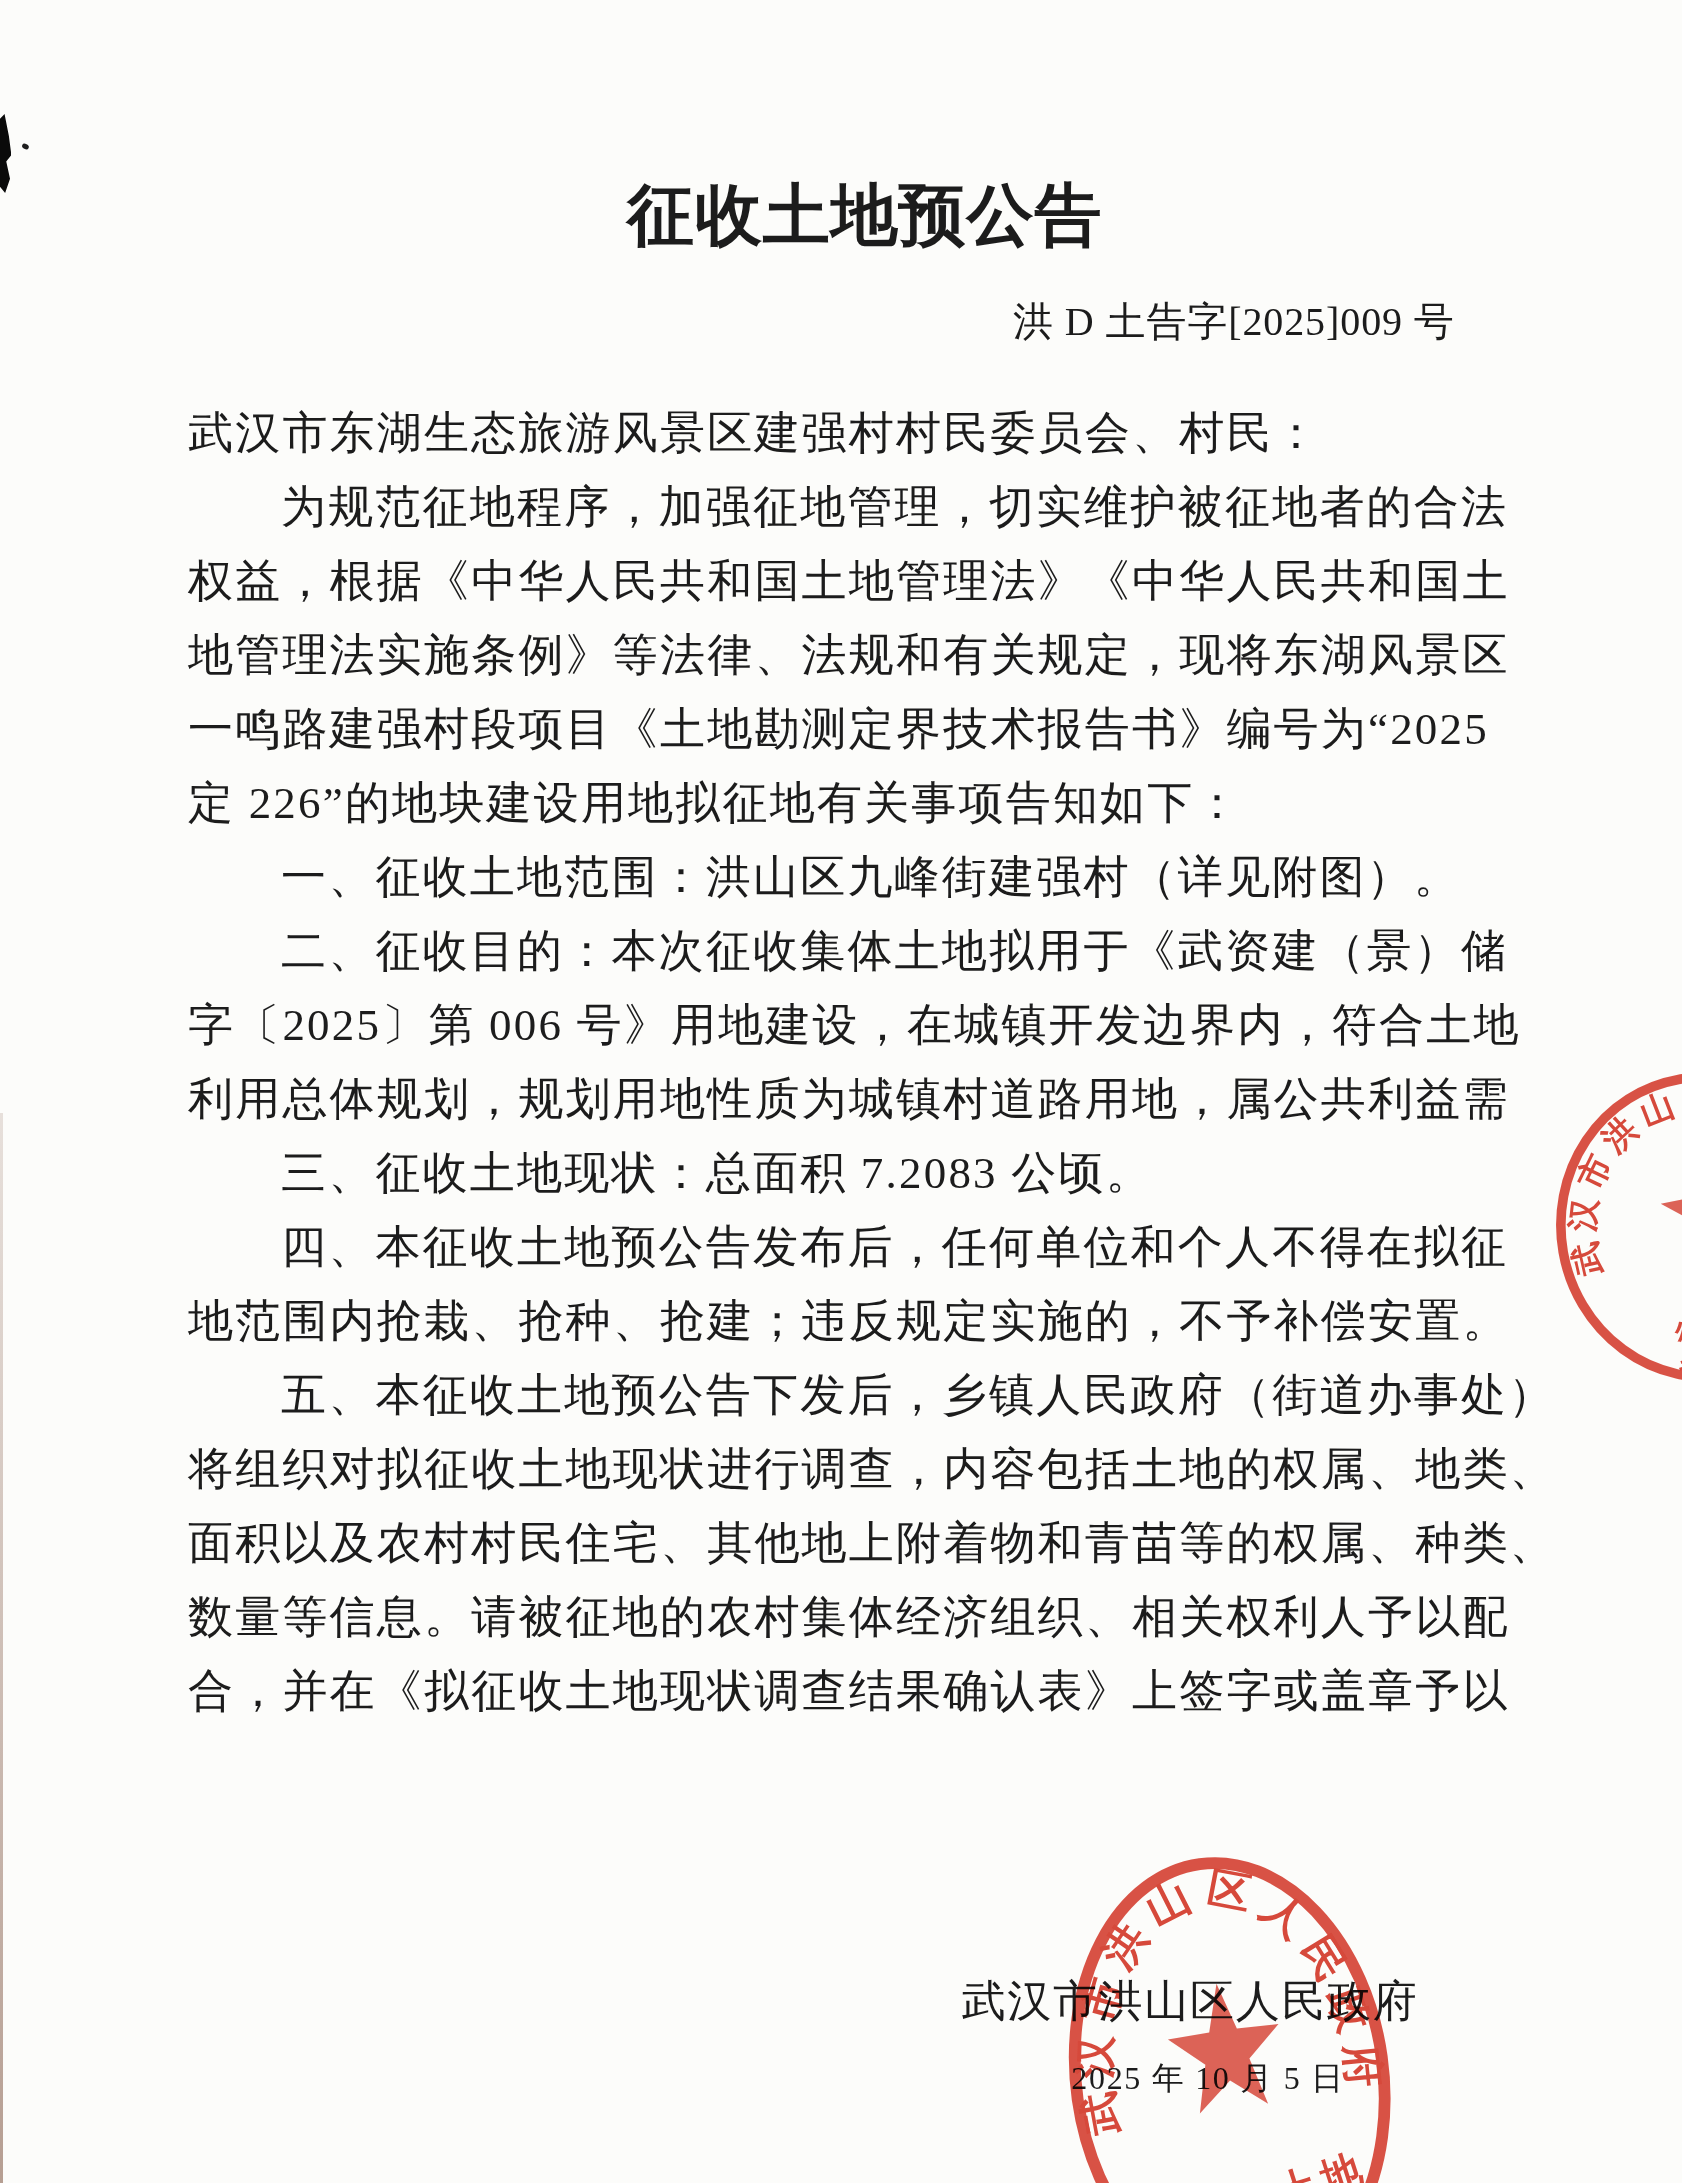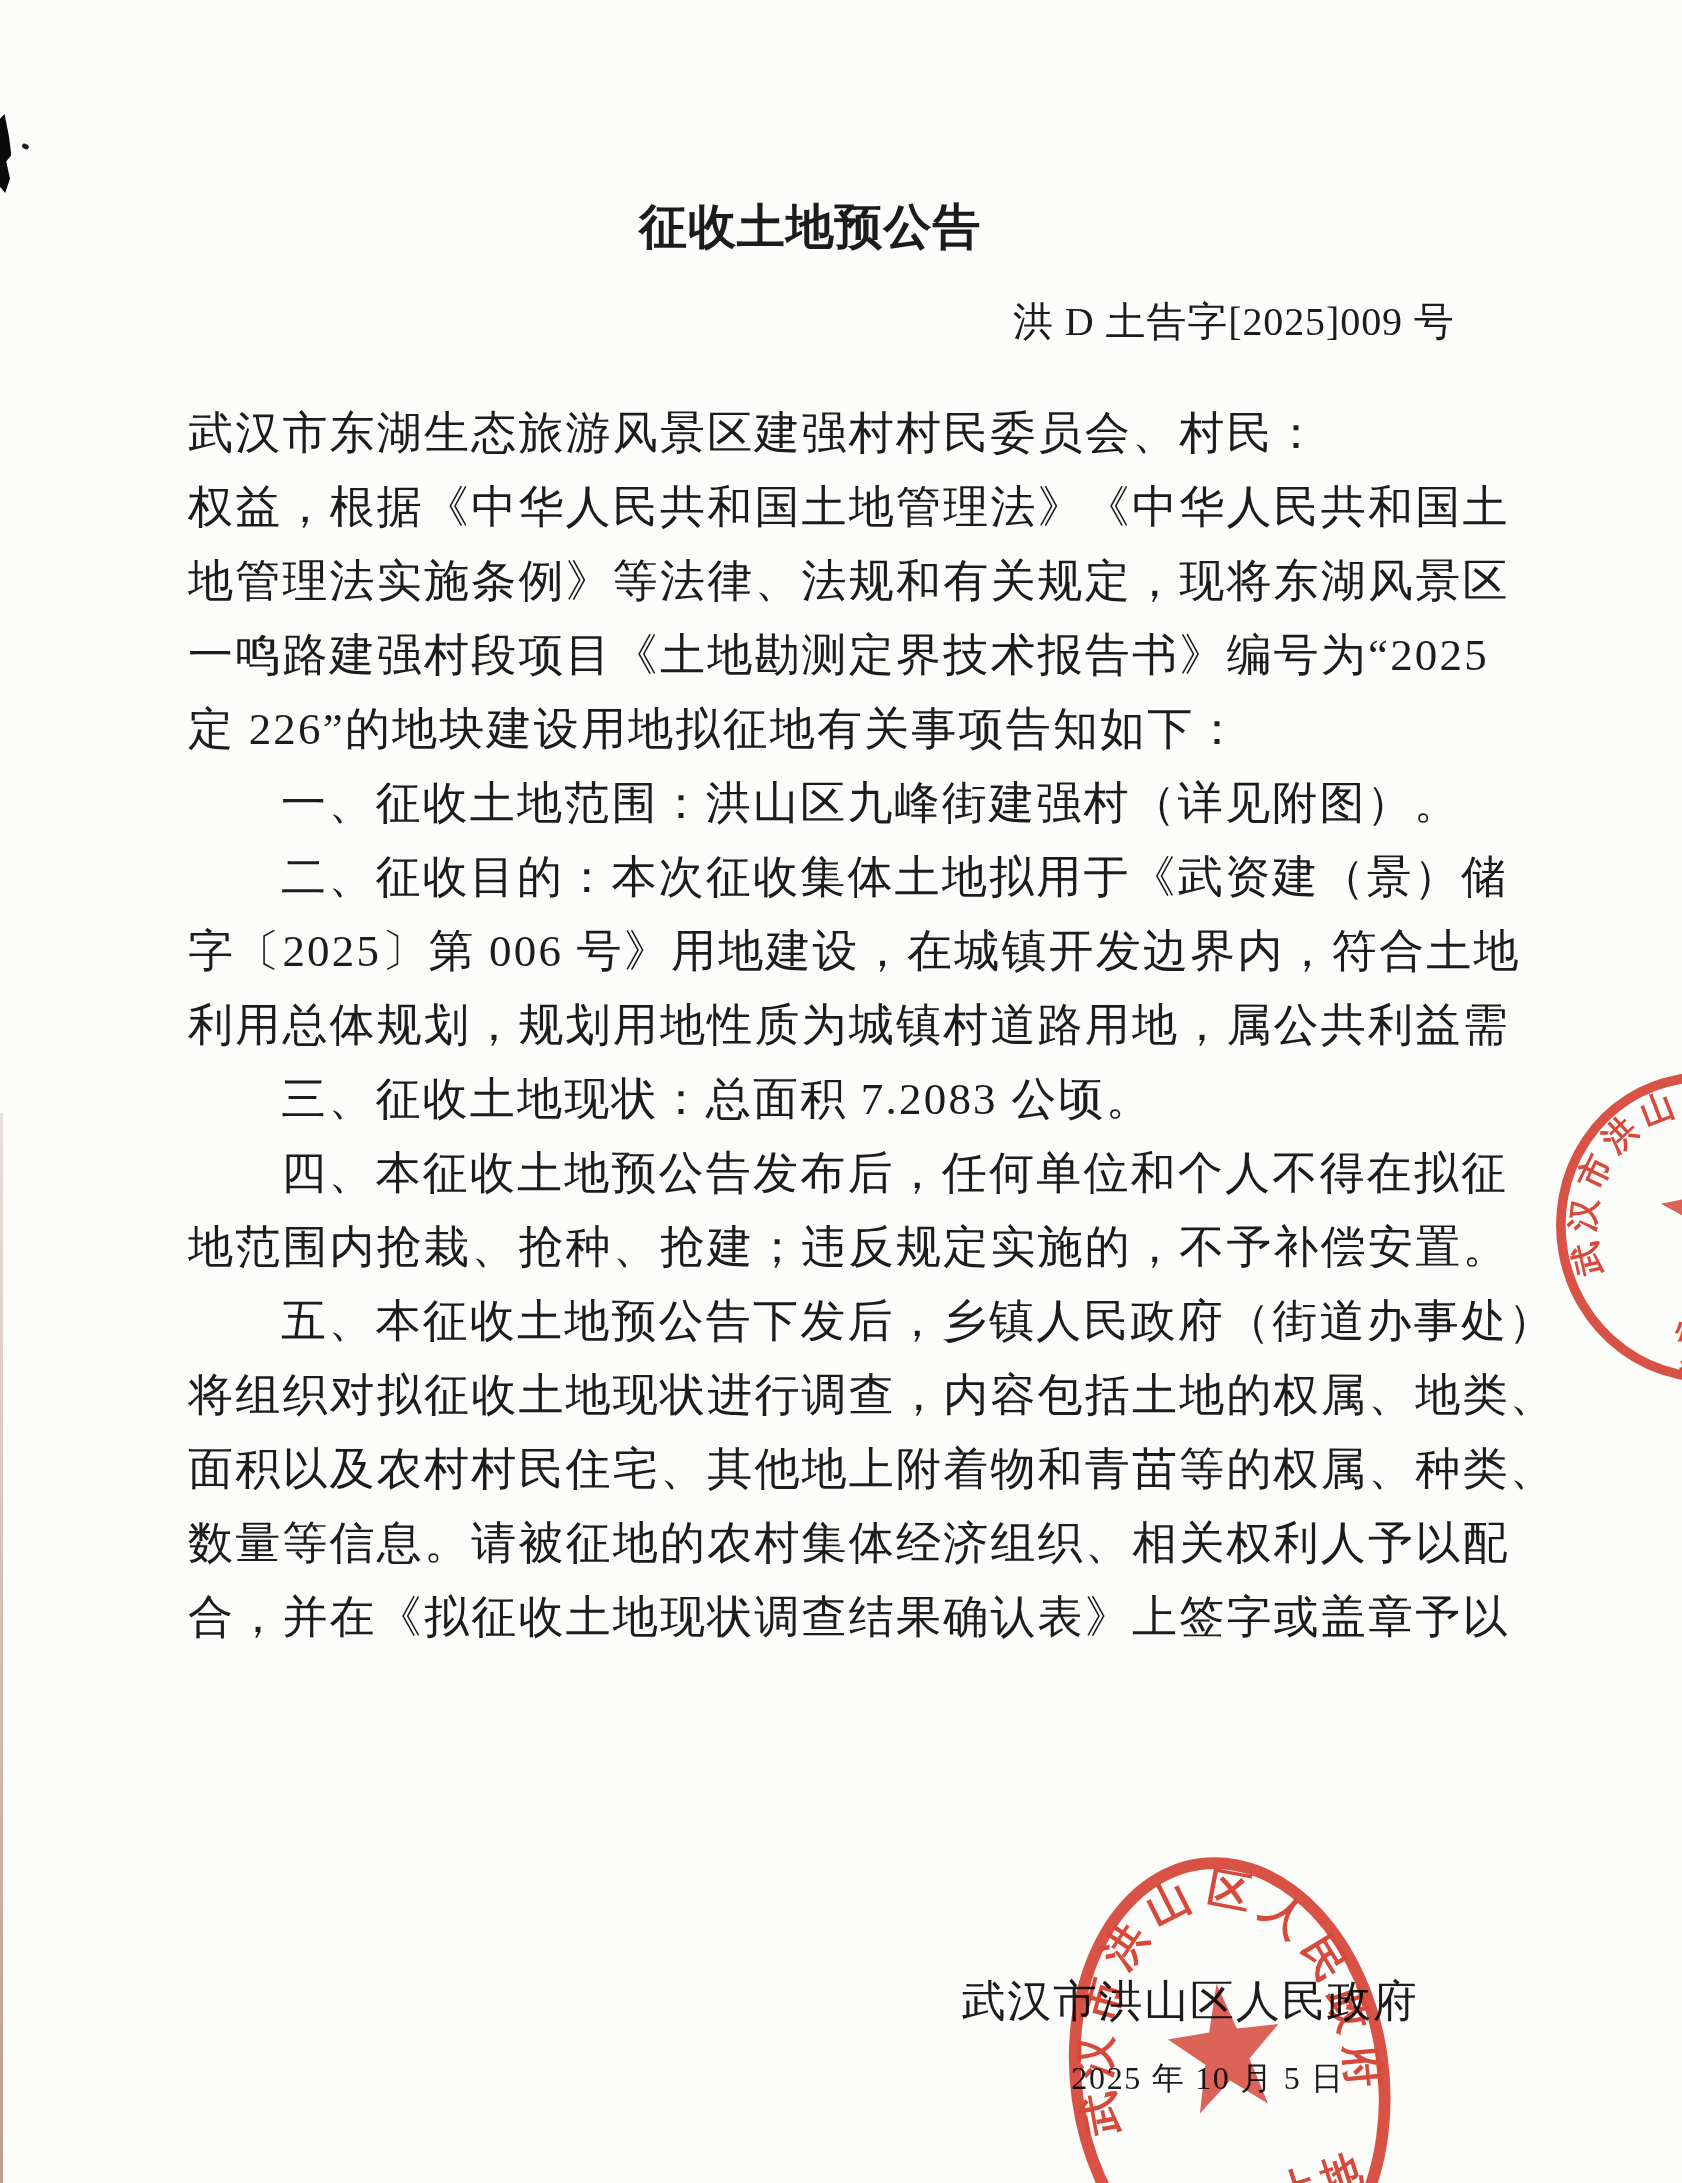--- a/index.html
+++ b/index.html
@@ -4,22 +4,22 @@
 <style>
   html,body { margin:0; padding:0; background:#e8e8e8; }
   .page {
     position:relative; width:1682px; height:2356px;
     background:#fcfcfa; overflow:hidden;
     font-family:"Liberation Serif","DejaVu Serif",serif;
     color:#1c1c1c;
   }
   
   .title {
-    position:absolute; left:627px; top:178px; margin:12px;
-    font-size:48px; font-weight:700; line-height:74px;
+    position:absolute; left:627px; top:178px; margin:0;
+    font-size:67px; font-weight:700; line-height:74px;
     white-space:nowrap; letter-spacing:0.9px;
   }
   .doc-number {
     position:absolute; left:1013px; top:293px;
     font-size:40px; line-height:57px; white-space:nowrap; letter-spacing:0.9px;
   }
   .body-text { position:absolute; left:188px; top:396px; width:1371px; }
   .body-line {
     height:74px; line-height:74px; font-size:45px;
     letter-spacing:2.2px; white-space:nowrap;
@@ -56,20 +56,21 @@
 
   <div class="artifact blob-topleft"></div>
   <div class="artifact dot-topleft"></div>
   <div class="artifact left-edge-line"></div>
 
   <h1 class="title">征收土地预公告</h1>
   <div class="doc-number">洪 D 土告字[2025]009 号</div>
 
   <div class="body-text">
       <div class="body-line">武汉市东湖生态旅游风景区建强村村民委员会、村民：</div>
+      <div class="body-line indent">为规范征地程序，加强征地管理，切实维护被征地者的合法</div>
       <div class="body-line">权益，根据《中华人民共和国土地管理法》《中华人民共和国土</div>
       <div class="body-line">地管理法实施条例》等法律、法规和有关规定，现将东湖风景区</div>
       <div class="body-line">一鸣路建强村段项目《土地勘测定界技术报告书》编号为“2025</div>
       <div class="body-line">定 226”的地块建设用地拟征地有关事项告知如下：</div>
       <div class="body-line indent">一、征收土地范围：洪山区九峰街建强村（详见附图）。</div>
       <div class="body-line indent">二、征收目的：本次征收集体土地拟用于《武资建（景）储</div>
       <div class="body-line">字〔2025〕第 006 号》用地建设，在城镇开发边界内，符合土地</div>
       <div class="body-line">利用总体规划，规划用地性质为城镇村道路用地，属公共利益需</div>
       <div class="body-line indent">三、征收土地现状：总面积 7.2083 公顷。</div>
       <div class="body-line indent">四、本征收土地预公告发布后，任何单位和个人不得在拟征</div>

